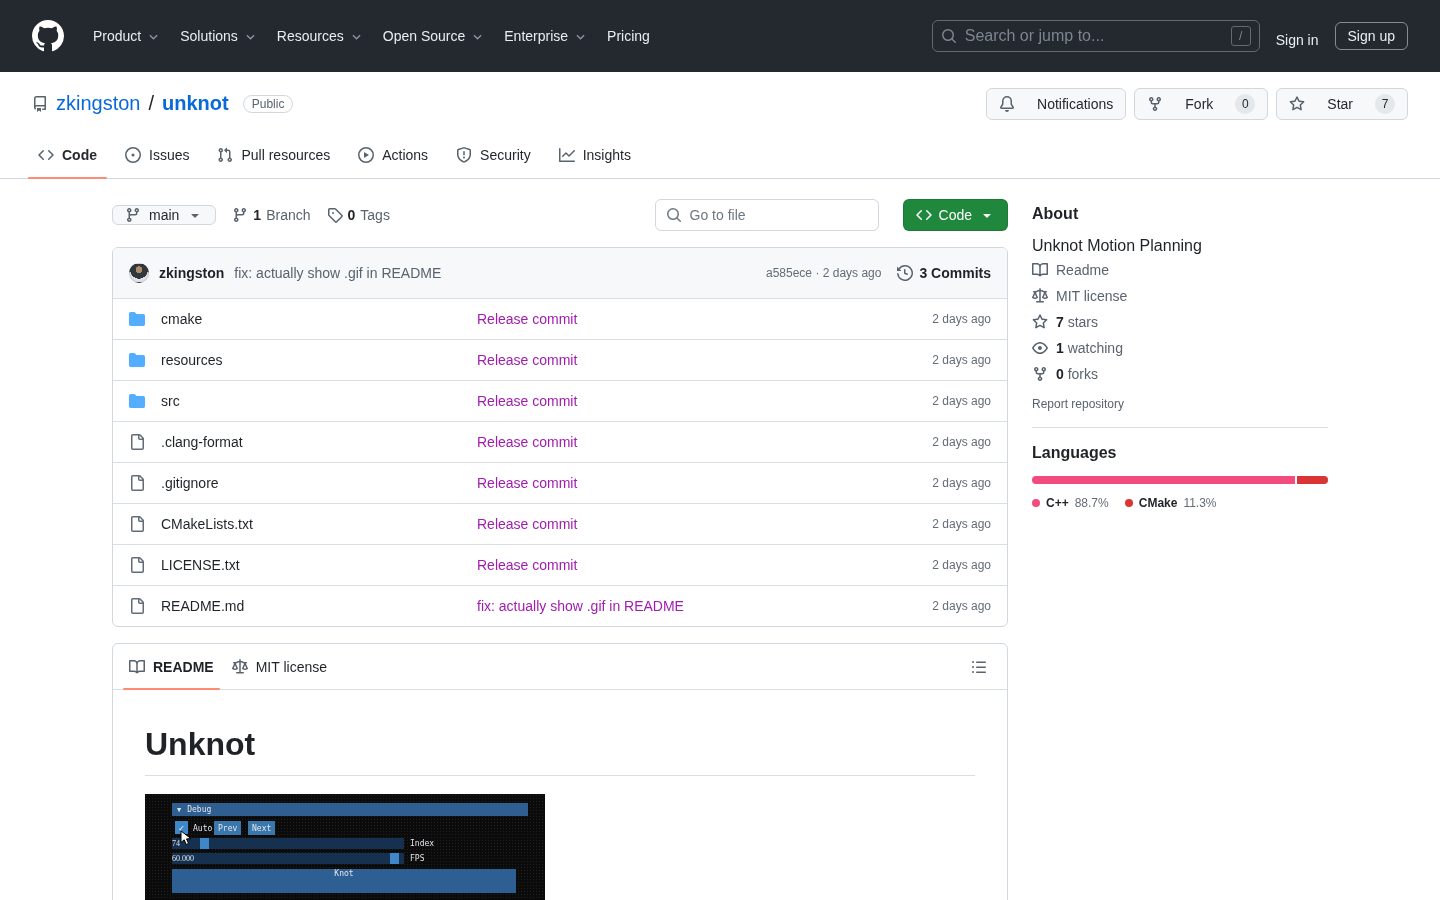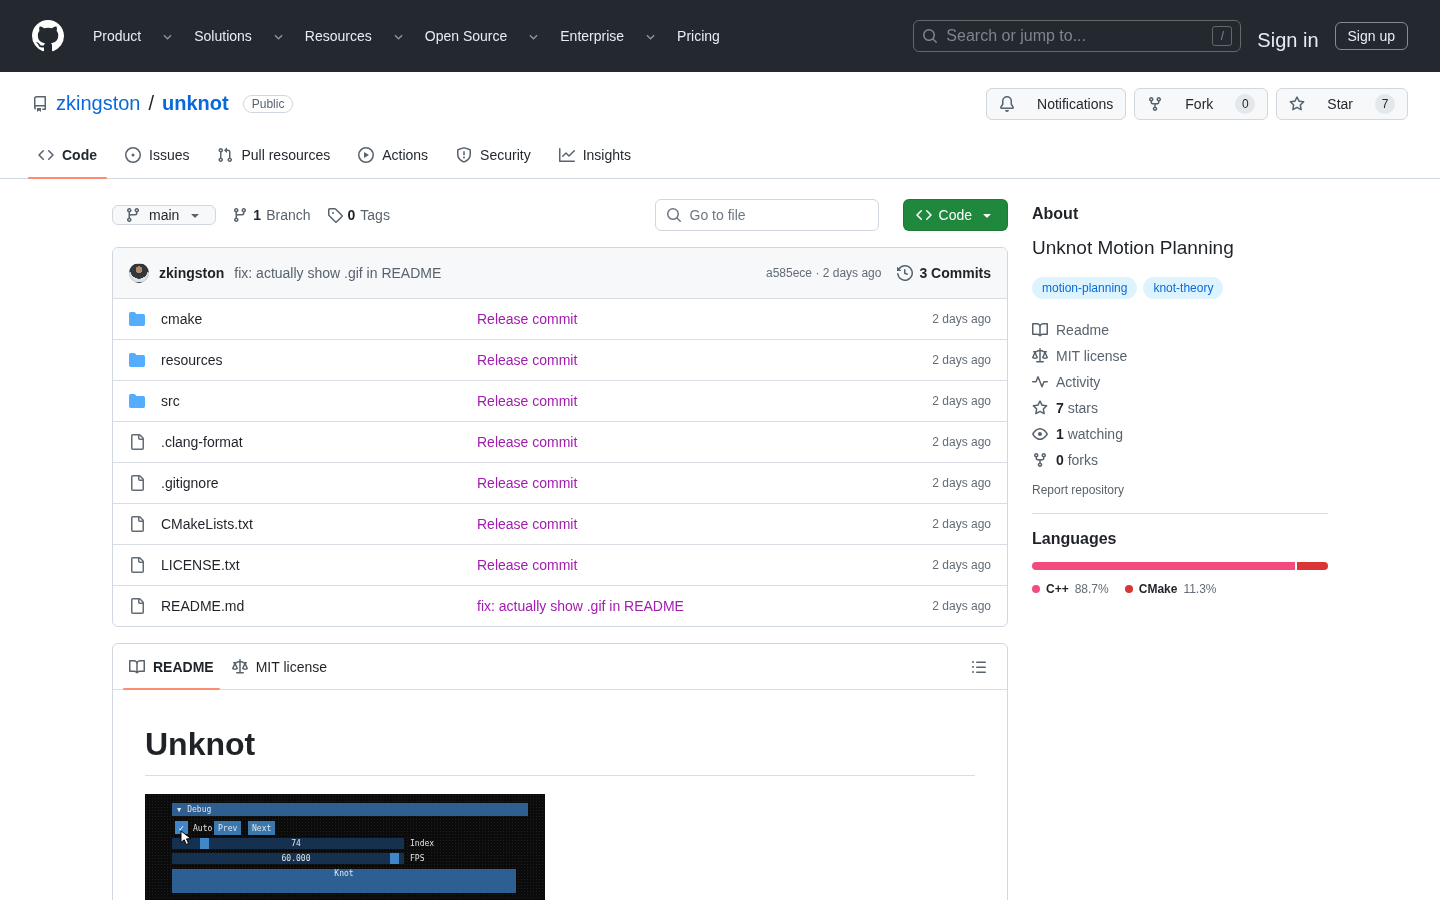--- a/index.html
+++ b/index.html
@@ -13,37 +13,37 @@
   a { text-decoration: none; color: inherit; }
   svg { display: block; flex: none; }
 
   
   .gh-header {
     height: 72px; background: #24292f; display: flex; align-items: center;
     padding: 0 32px; color: #e6edf3;
   }
   .gh-logo { color: #ffffff; margin-right: 18px; cursor: pointer; }
   .main-nav { display: flex; align-items: center; }
-  .nav-item { display: flex; align-items: center; gap: 22px; padding: 8px 11px; font-size: 14px; color: #e6edf3; cursor: pointer; }
+  .nav-item { display: flex; align-items: center; gap: 8px; padding: 8px 11px; font-size: 14px; color: #e6edf3; cursor: pointer; }
   .nav-item .chev { color: #8b949e; margin-top: 2px; }
   .hdr-right { margin-left: auto; display: flex; align-items: center; gap: 16px; }
   .hdr-search {
     width: 328px; height: 32px; border: 1px solid #64696e; border-radius: 6px;
     display: flex; align-items: center; padding: 0 8px; gap: 8px; color: #7d8590;
   }
   .hdr-search input {
     flex: 1; background: transparent; border: none; outline: none; color: #e6edf3;
     font-size: 16px; font-family: "Liberation Sans", sans-serif;
   }
   .hdr-search input::placeholder { color: #7d8590; }
   .slash-key {
     width: 20px; height: 20px; border: 1px solid #64696e; border-radius: 3px;
     font-size: 12px; color: #7d8590; display: flex; align-items: center; justify-content: center;
   }
-  .signin { font-size: 20px; color: #e6edf3; cursor: pointer; margin-top: 8px; }
+  .signin { font-size: 14px; color: #e6edf3; cursor: pointer; margin-top: 8px; }
   .signup {
     font-size: 14px; color: #e6edf3; border: 1px solid #868c93; border-radius: 6px;
     padding: 5px 12px; background: transparent; cursor: pointer; font-family: inherit;
   }
 
   
   .repo-strip { padding: 16px 32px 0 32px; display: flex; align-items: flex-start; }
   .repo-title { display: flex; align-items: center; gap: 8px; padding-top: 4px; }
   .repo-icon { color: #59636e; }
   .repo-title .owner { color: #0969da; font-size: 20px; }
@@ -150,29 +150,29 @@
     background-size: 3px 3px;
   }
   .dither { background-image: repeating-linear-gradient(45deg, rgba(0,0,0,0.18) 0 1px, transparent 1px 3px); }
   .gif .titlebar { position: absolute; left: 27px; top: 9px; width: 356px; height: 13px; background: #2f5e90; display: flex; align-items: center; gap: 6px; padding-left: 5px; }
   .gif .titlebar .tri { font-size: 7px; }
   .gif .checkbox { position: absolute; left: 30px; top: 27px; width: 13px; height: 13px; background: #3f87c9; color: #fff; font-size: 9px; display: flex; align-items: center; justify-content: center; }
   .gif .auto-label { position: absolute; left: 48px; top: 30px; }
   .gif .mini-btn { position: absolute; top: 27px; height: 14px; padding: 0 4px; background: #3a77ad; display: flex; align-items: center; }
   .gif .track { position: absolute; left: 27px; width: 232px; height: 11px; background: #16304f; }
   .gif .grab { position: absolute; top: 0; width: 9px; height: 11px; background: #3f87c9; }
-  .gif .track .val { position: absolute; left: 16px; right: 0; top: 1px; text-align: center; }
+  .gif .track .val { position: absolute; left: 0; right: 0; top: 1px; text-align: left; font-family: Liberation Serif, serif; }
   .gif .side-label { position: absolute; left: 265px; }
   .gif .knot-btn { position: absolute; left: 27px; top: 75px; width: 344px; height: 24px; background: #2d5f93; display: flex; justify-content: center; }
   .gif .cursor { position: absolute; left: 35px; top: 36px; }
 
   
   .sidebar { padding-top: 6px; }
   .sidebar h2 { font-size: 16px; font-weight: bold; margin-bottom: 14px; }
-  .about-desc { font-size: 19px; color: #1f2328; margin-bottom: 18px; }
+  .about-desc { font-size: 16px; color: #1f2328; margin-bottom: 2px; }
   .topics { display: flex; gap: 6px; flex-wrap: wrap; margin-bottom: 18px; }
   .topic-pill {
     background: #ddf4ff; color: #0969da; font-size: 12px; border-radius: 2em;
     padding: 4px 10px; cursor: pointer;
   }
   .about-list { list-style: none; }
   .about-list li { display: flex; align-items: center; gap: 8px; color: #59636e; font-size: 14px; padding: 5px 0; cursor: pointer; }
   .about-list li .ico { color: #59636e; }
   .about-list li b { color: #1f2328; }
   .report-link { display: inline-block; margin-top: 10px; font-size: 12px; color: #59636e; cursor: pointer; }
@@ -491,42 +491,32 @@
             </svg>
         </div>
       </div>
     </div>
   </div>
 
   <aside class="sidebar">
     <section>
       <h2>About</h2>
       <p class="about-desc">Unknot Motion Planning</p>
-      <div class="topics">
-        <a class="topic-pill">motion-planning</a>
-        <a class="topic-pill">knot-theory</a>
-      </div>
       <ul class="about-list">
         <li>
           <svg class="ico" width="16" height="16" viewBox="0 0 16 16" fill="currentColor">
               <path d="M0 1.75A.75.75 0 0 1 .75 1h4.253c1.227 0 2.317.59 3 1.501A3.743 3.743 0 0 1 11.006 1h4.245a.75.75 0 0 1 .75.75v10.5a.75.75 0 0 1-.75.75h-4.507a2.25 2.25 0 0 0-1.591.659l-.622.621a.75.75 0 0 1-1.06 0l-.622-.621A2.25 2.25 0 0 0 5.258 13H.75a.75.75 0 0 1-.75-.75Zm7.251 10.324.004-5.073-.002-2.253A2.25 2.25 0 0 0 5.003 2.5H1.5v9h3.757a3.75 3.75 0 0 1 1.994.574ZM8.755 4.75l-.004 7.322a3.752 3.752 0 0 1 1.992-.572H14.5v-9h-3.495a2.25 2.25 0 0 0-2.25 2.25Z"></path>
             </svg>
           <span>Readme</span>
         </li>
         <li>
           <svg class="ico" width="16" height="16" viewBox="0 0 16 16" fill="currentColor">
               <path d="M8.75.75V2h.985c.304 0 .603.08.867.231l1.29.736c.038.022.08.033.124.033h2.234a.75.75 0 0 1 0 1.5h-.427l2.111 4.692a.75.75 0 0 1-.154.838l-.53-.53.529.531-.001.002-.002.002-.006.006-.016.015-.045.04c-.21.176-.441.327-.686.45C14.556 10.78 13.88 11 13 11a4.498 4.498 0 0 1-2.023-.454 3.544 3.544 0 0 1-.686-.45l-.045-.04-.016-.015-.006-.006-.004-.004v-.001a.75.75 0 0 1-.154-.838L12.178 4.5h-.162c-.305 0-.604-.079-.868-.231l-1.29-.736a.245.245 0 0 0-.124-.033H8.75V13h2.5a.75.75 0 0 1 0 1.5h-6.5a.75.75 0 0 1 0-1.5h2.5V3.5h-.984a.245.245 0 0 0-.124.033l-1.289.737c-.265.15-.564.23-.869.23h-.162l2.112 4.692a.75.75 0 0 1-.154.838l-.53-.53.529.531-.001.002-.002.002-.006.006-.016.015-.045.04c-.21.176-.441.327-.686.45C4.556 10.78 3.88 11 3 11a4.498 4.498 0 0 1-2.023-.454 3.544 3.544 0 0 1-.686-.45l-.045-.04-.016-.015-.006-.006-.004-.004v-.001a.75.75 0 0 1-.154-.838L2.178 4.5H1.75a.75.75 0 0 1 0-1.5h2.234a.249.249 0 0 0 .125-.033l1.288-.737c.265-.15.564-.23.869-.23h.984V.75a.75.75 0 0 1 1.5 0Zm2.945 8.477c.285.135.718.273 1.305.273s1.02-.138 1.305-.273L13 6.327Zm-10 0c.285.135.718.273 1.305.273s1.02-.138 1.305-.273L3 6.327Z"></path>
             </svg>
           <span>MIT license</span>
-        </li>
-        <li>
-          <svg class="ico" width="16" height="16" viewBox="0 0 16 16" fill="currentColor">
-              <path d="M6 2c.306 0 .582.187.696.471L10 10.731l1.304-3.26A.751.751 0 0 1 12 7h3.25a.75.75 0 0 1 0 1.5h-2.742l-1.812 4.528a.751.751 0 0 1-1.392 0L6 4.77 4.696 8.03A.75.75 0 0 1 4 8.5H.75a.75.75 0 0 1 0-1.5h2.742l1.812-4.529A.751.751 0 0 1 6 2Z"></path>
-            </svg>
-          <span>Activity</span>
         </li>
         <li>
           <svg class="ico" width="16" height="16" viewBox="0 0 16 16" fill="currentColor">
               <path d="M8 .25a.75.75 0 0 1 .673.418l1.882 3.815 4.21.612a.75.75 0 0 1 .416 1.279l-3.046 2.97.719 4.192a.751.751 0 0 1-1.088.791L8 12.347l-3.766 1.98a.75.75 0 0 1-1.088-.79l.72-4.194L.818 6.374a.75.75 0 0 1 .416-1.28l4.21-.611L7.327.668A.75.75 0 0 1 8 .25Zm0 2.445L6.615 5.5a.75.75 0 0 1-.564.41l-3.097.45 2.24 2.184a.75.75 0 0 1 .216.664l-.528 3.084 2.769-1.456a.75.75 0 0 1 .698 0l2.77 1.456-.53-3.084a.75.75 0 0 1 .216-.664l2.24-2.183-3.096-.45a.75.75 0 0 1-.564-.41L8 2.694Z"></path>
             </svg>
           <span><b>7</b> <span>stars</span></span>
         </li>
         <li>
           <svg class="ico" width="16" height="16" viewBox="0 0 16 16" fill="currentColor">
               <path d="M8 2c1.981 0 3.671.992 4.933 2.078 1.27 1.091 2.187 2.345 2.637 3.023a1.62 1.62 0 0 1 0 1.798c-.45.678-1.367 1.932-2.637 3.023C11.67 13.008 9.981 14 8 14c-1.981 0-3.671-.992-4.933-2.078C1.797 10.83.88 9.576.43 8.898a1.62 1.62 0 0 1 0-1.798c.45-.677 1.367-1.931 2.637-3.022C4.33 2.992 6.019 2 8 2ZM1.679 7.932a.12.12 0 0 0 0 .136c.411.622 1.241 1.75 2.366 2.717C5.176 11.758 6.527 12.5 8 12.5c1.473 0 2.825-.742 3.955-1.715 1.124-.967 1.954-2.096 2.366-2.717a.12.12 0 0 0 0-.136c-.412-.621-1.242-1.75-2.366-2.717C10.824 4.242 9.473 3.5 8 3.5c-1.473 0-2.825.742-3.955 1.715-1.124.967-1.954 2.096-2.366 2.717ZM8 10a2 2 0 1 1-.001-3.999A2 2 0 0 1 8 10Z"></path>

